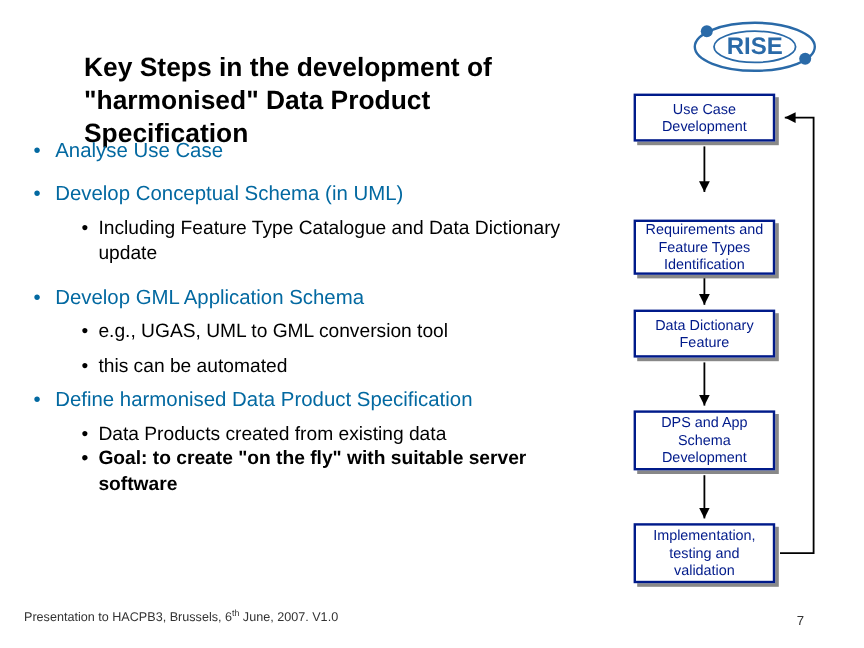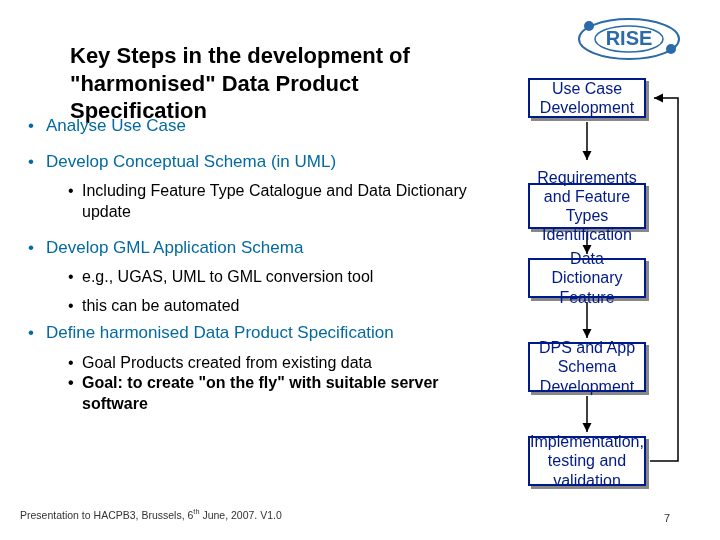--- a/index.html
+++ b/index.html
@@ -74,21 +74,21 @@
     height: 420px;
   }
   .box {
     position: absolute;
     left: 0;
     width: 118px;
     background: #fff;
     border: 2px solid #001a8a;
     box-shadow: 3px 3px 0 #888;
     color: #001a8a;
-    font-size: 16px;
+    font-size: 12px;
     text-align: center;
     padding: 6px 4px;
     line-height: 1.2;
     display: flex;
     align-items: center;
     justify-content: center;
   }
   .bx1 { top: 0; height: 40px; }
   .bx2 { top: 86px; height: 46px; margin-top: 19px; }
   .bx3 { top: 180px; height: 40px; }
@@ -134,21 +134,21 @@
   <div class="b1">Analyse Use Case</div>
 
   <div class="b1">Develop Conceptual Schema (in UML)</div>
   <div class="b2 last">Including Feature Type Catalogue and Data Dictionary update</div>
 
   <div class="b1">Develop GML Application Schema</div>
   <div class="b2 last">e.g., UGAS, UML to GML conversion tool</div>
   <div class="b2">this can be automated</div>
 
   <div class="b1">Define harmonised Data Product Specification</div>
-  <div class="b2">Goal Products created from existing data</div>
+  <div class="b2">Data Products created from existing data</div>
   <div class="b2 last bold">Goal: to create "on the fly" with suitable server software</div>
 </div>
 
 <div class="diagram">
   <svg class="arrow-svg" width="168" height="420">
     <defs>
       <marker id="ah" markerWidth="8" markerHeight="8" refX="6" refY="3" orient="auto">
         <path d="M0,0 L6,3 L0,6 Z" fill="#000"></path>
       </marker>
     </defs>

